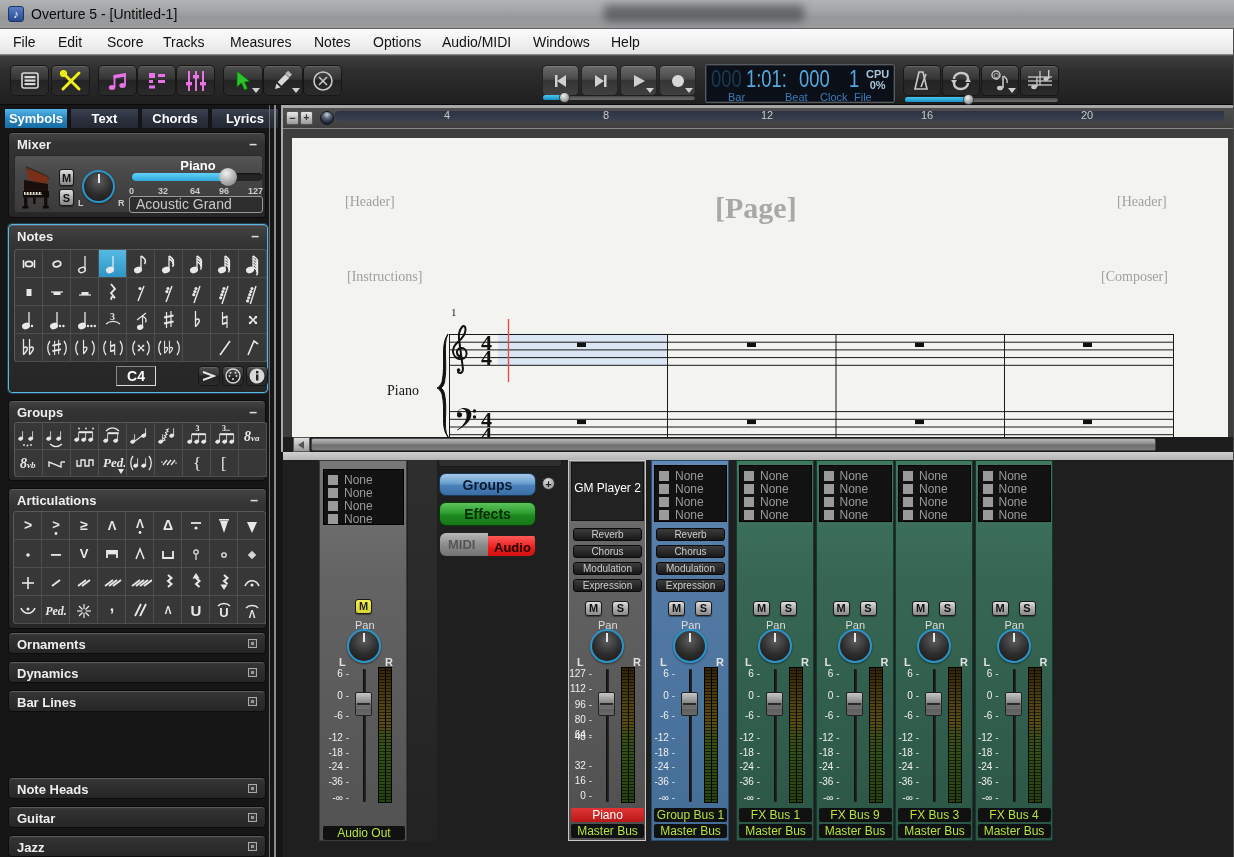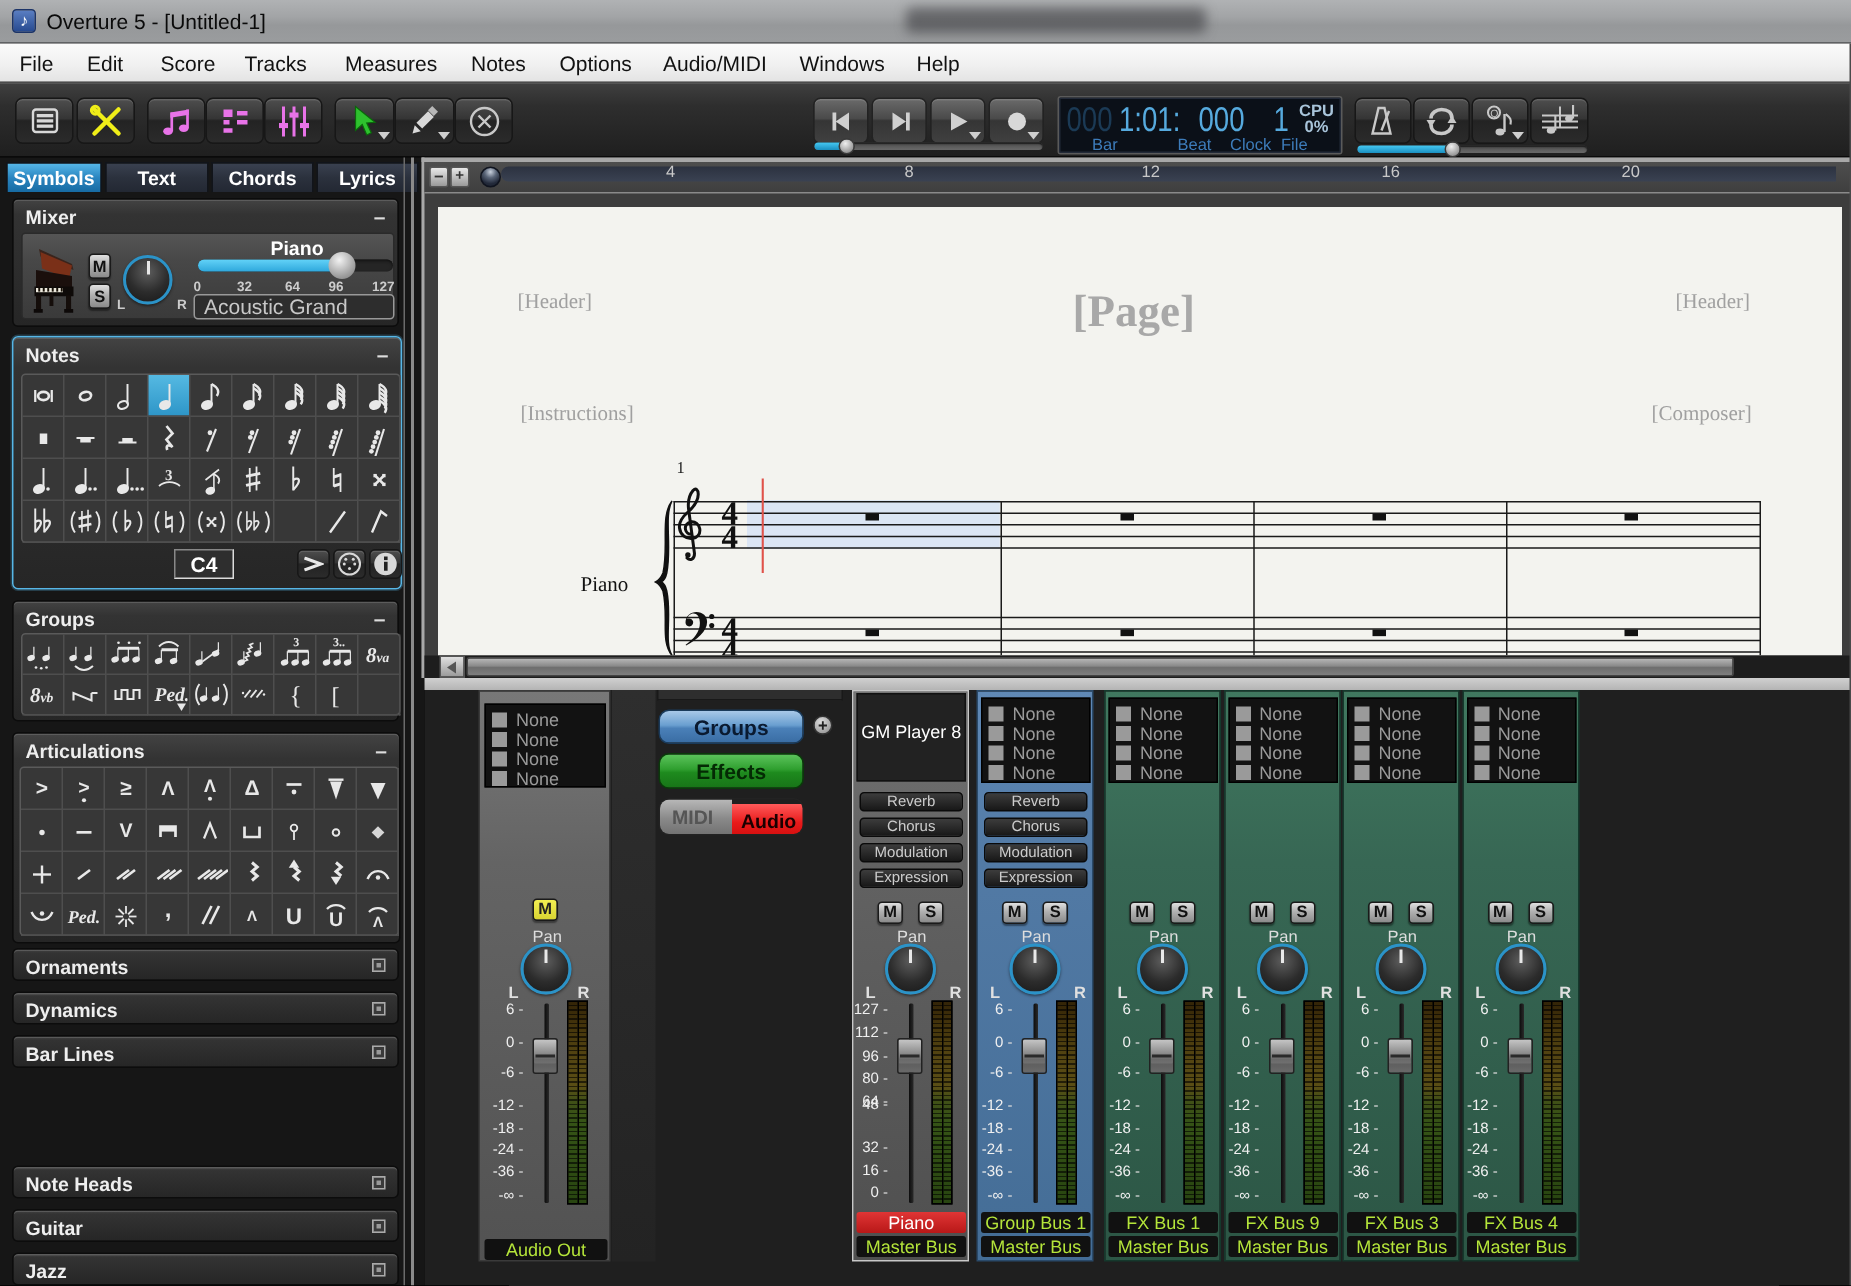--- a/index.html
+++ b/index.html
@@ -1232,21 +1232,21 @@
 <div class="a" style="left:156px;top:42px;width:97px;height:24px;border-radius:7px;background:linear-gradient(180deg,#5cc45c 0%,#2f9f2f 45%,#1e8a1e 55%,#187518 100%);border:1px solid #0a3a0a;text-align:center;line-height:23px;font-size:14px;font-weight:bold;color:#042a04">Effects</div>
 <div class="a" style="left:156px;top:72px;width:97px;height:25px;border-radius:7px;overflow:hidden;border:1px solid #222">
 <div class="a" style="left:0;top:0;width:48px;height:25px;background:linear-gradient(180deg,#b8b8b8,#8a8a8a 50%,#6e6e6e)">
           <span style="position:absolute;left:8px;top:4px;font-size:13px;font-weight:bold;color:#555">MIDI</span>
         </div>
 <div class="a" style="left:48px;top:3px;width:49px;height:25px;background:linear-gradient(180deg,#ff5a5a,#e81a1a 50%,#cc0a0a)">
           <span style="position:absolute;left:6px;top:4px;font-size:13px;font-weight:bold;color:#1a0000">Audio</span>
         </div>
 </div>
       <div class="strip" style="left:285px;width:78px;background:linear-gradient(180deg,#757575 0%,#626262 30%,#4f4f4f 100%);border:1px solid #c8c8c8">
-        <div class="a" style="left:2px;top:1px;width:73px;height:59px;background:#222;border:1px solid #111;color:#fff;font-size:12px;text-align:center;line-height:50px">GM Player 8</div>
+        <div class="a" style="left:2px;top:1px;width:73px;height:59px;background:#222;border:1px solid #111;color:#fff;font-size:12px;text-align:center;line-height:50px">GM Player 2</div>
         <div class="fxbtn" style="left:4px;top:67px;width:69px">Reverb</div>
         <div class="fxbtn" style="left:4px;top:84px;width:69px">Chorus</div>
         <div class="fxbtn" style="left:4px;top:101px;width:69px">Modulation</div>
         <div class="fxbtn" style="left:4px;top:118px;width:69px">Expression</div>
         <div class="ms" style="left:16px;top:140px">M</div>
         <div class="ms" style="left:43px;top:140px">S</div>
         <div class="panlab" style="left:29px;top:158px">Pan</div>
         <div class="knob" style="left:21px;top:168px">
           <i></i>
         </div>

